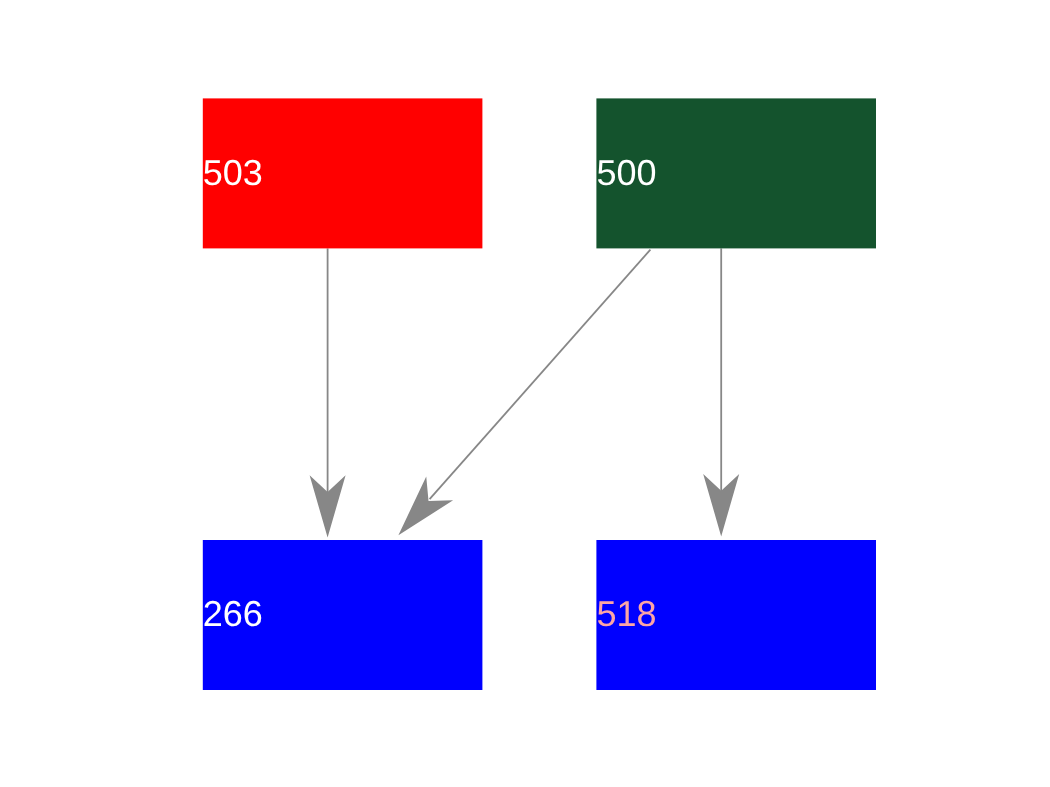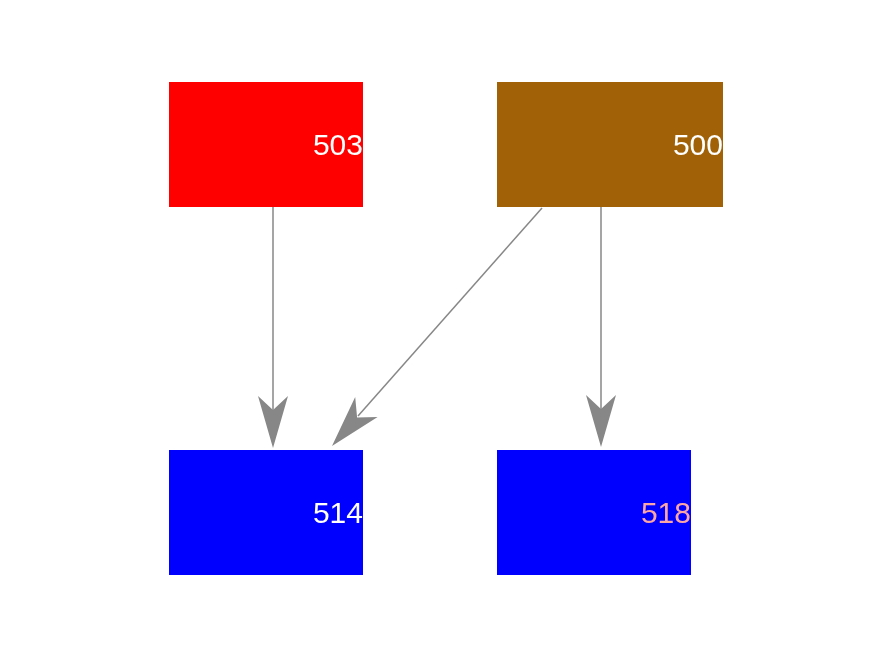--- a/index.html
+++ b/index.html
@@ -18,25 +18,25 @@
   .edges-layer {
     position: absolute;
     left: 0;
     top: 0;
     width: 875px;
     height: 656px;
     pointer-events: none;
   }
   .node {
     position: absolute;
-    width: 194px;
+    width: 233px;
     height: 125px;
     display: flex;
     align-items: center;
-    justify-content: flex-end;
+    justify-content: flex-start;
     font-size: 30px;
     line-height: 1;
     user-select: none;
   }
   .node-503 { left: 169px; top: 82px; }
   .node-500 { left: 497px; top: 82px; }
   .node-514 { left: 169px; top: 450px; }
   .node-518 { left: 497px; top: 450px; }
 </style>
 </head>
@@ -56,25 +56,25 @@
     <g>
       <line x1="601" y1="207" x2="601" y2="411" stroke-width="1.5" stroke="#878787"></line>
       <polygon points="586,395 601,447 616,395 601,409" fill="#878787"></polygon>
     </g>
   </svg>
 
   <div class="node node-503" style="background: rgb(255, 0, 0); color: rgb(255, 255, 255);">
     <span>503</span>
   </div>
 
-  <div class="node node-500" style="background: #a16207; color: rgb(255, 255, 255); padding-left: 32px;">
+  <div class="node node-500" style="background: #14532d; color: rgb(255, 255, 255);">
     <span>500</span>
   </div>
 
   <div class="node node-514" style="background: rgb(0, 0, 255); color: rgb(255, 255, 255);">
-    <span>514</span>
+    <span>266</span>
   </div>
 
   <div class="node node-518" style="background: rgb(0, 0, 255); color: #fca5a5;">
     <span>518</span>
   </div>
 
 </div>
 
 </body></html>

